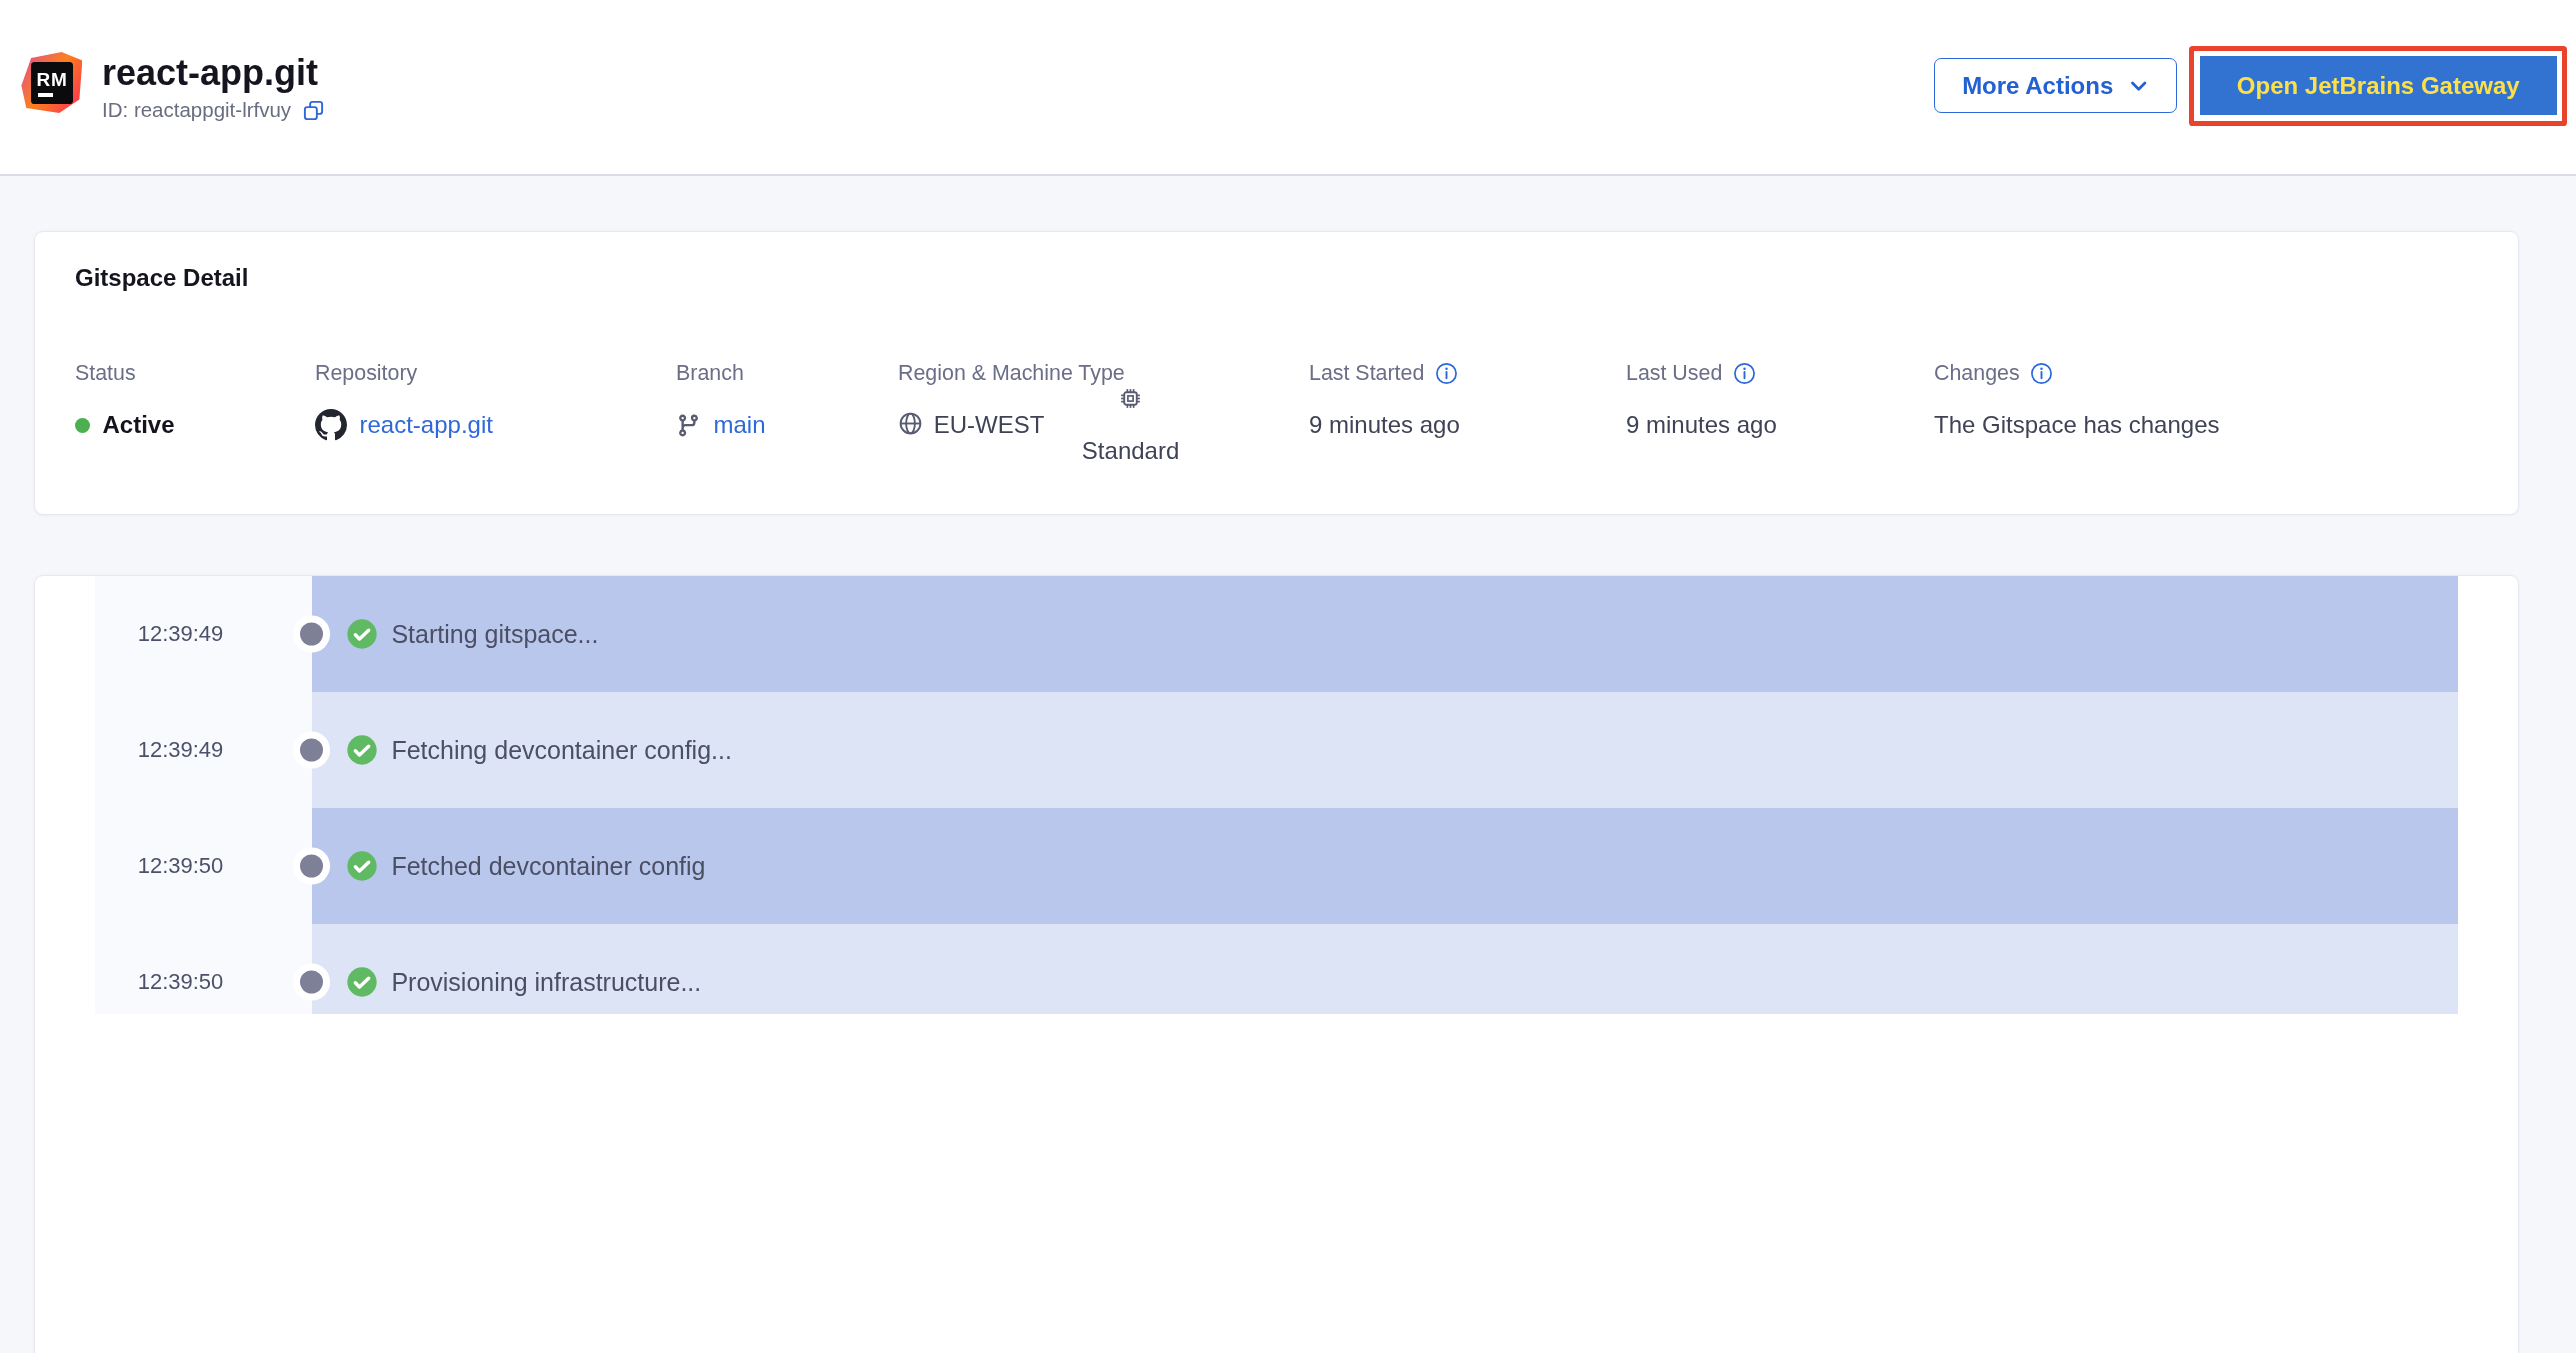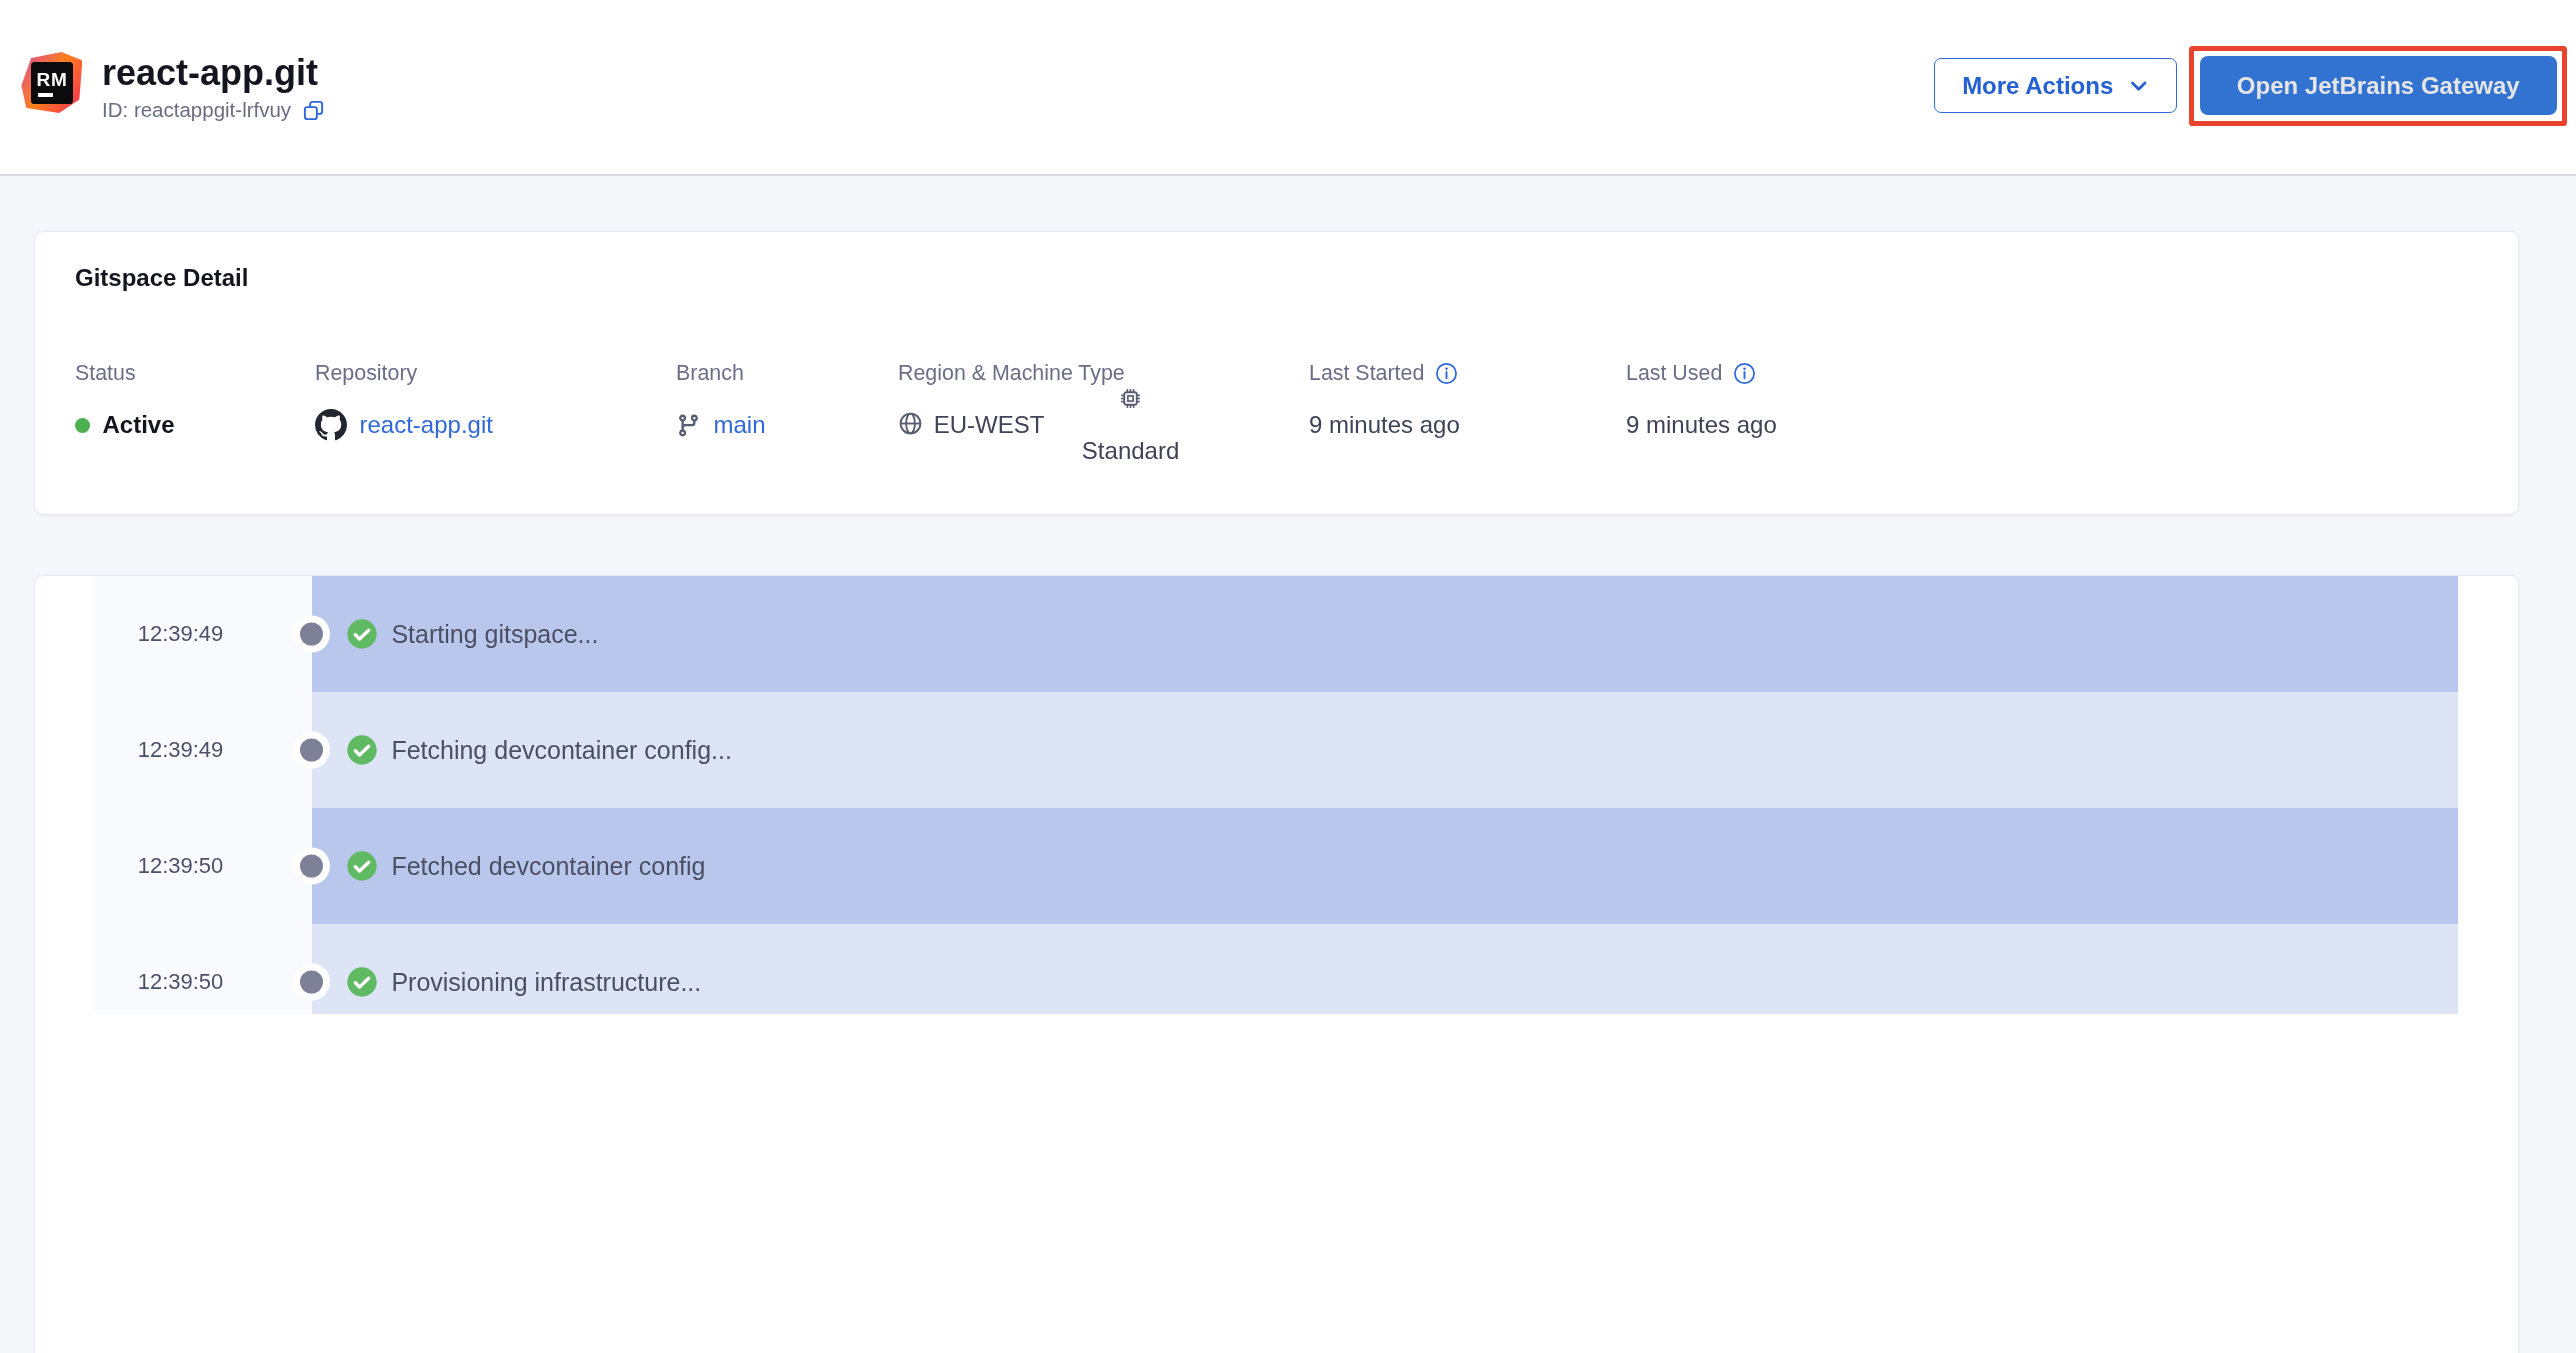--- a/index.html
+++ b/index.html
@@ -40,22 +40,22 @@
   .header-actions { position: absolute; right: 9px; top: 46px; display: flex; align-items: center; gap: 12.5px; }
   .btn-outline {
     height: 55px; padding: 0 27px; background: #ffffff;
     border: 1.8px solid #2b69da; border-radius: 7.1px;
     color: #2360d2; font-size: 24px; font-weight: bold;
     display: inline-flex; align-items: center; gap: 14.3px; cursor: pointer;
     font-family: inherit;
   }
   .highlight-box { border: 5.4px solid #e8432d; border-radius: 3.6px; padding: 5.4px; background: #ffffff; }
   .btn-primary {
-    height: 59px; padding: 0 37px; background: #3273d2; border: none; border-radius: 8px;
-    color: #e5e5e5; font-size: 24px; font-weight: bold; cursor: pointer;
+    height: 59px; padding: 0 37px; background: #3273d2; border: none; border-radius: 0;
+    color: #fde047; font-size: 24px; font-weight: bold; cursor: pointer;
     display: inline-flex; align-items: center; font-family: inherit;
   }
 
   
   .card {
     position: absolute; left: 34px; width: 2485px; background: #ffffff;
     border: 0.9px solid #e7e9f1; border-radius: 9px;
     box-shadow: 0 0.9px 2.7px rgba(30,30,60,0.05);
   }
   .card-detail { top: 231px; height: 284px; }
@@ -233,20 +233,33 @@
         <circle cx="12" cy="12" r="10" fill="none" stroke="#2b69da" stroke-width="1.8"></circle>
         <line x1="12" y1="10.5" x2="12" y2="17" stroke="#2b69da" stroke-width="2" stroke-linecap="round"></line>
         <circle cx="12" cy="7" r="1.3" fill="#2b69da"></circle>
       </svg>
     </div>
     <div class="field-value">
         <span>9 minutes ago</span>
       </div>
   </div>
 
+  <div class="field f-changes">
+    <div class="field-label">
+      <span>Changes</span>
+      <svg width="23" height="23" viewBox="0 0 24 24">
+        <circle cx="12" cy="12" r="10" fill="none" stroke="#2b69da" stroke-width="1.8"></circle>
+        <line x1="12" y1="10.5" x2="12" y2="17" stroke="#2b69da" stroke-width="2" stroke-linecap="round"></line>
+        <circle cx="12" cy="7" r="1.3" fill="#2b69da"></circle>
+      </svg>
+    </div>
+    <div class="field-value">
+        <span>The Gitspace has changes</span>
+      </div>
+  </div>
 </div>
 
 <div class="card card-activity">
 
   <div class="log">
 
     <div class="log-row">
       <div class="log-time">12:39:49</div>
       <div class="log-content">
         <span class="timeline-dot"></span>

